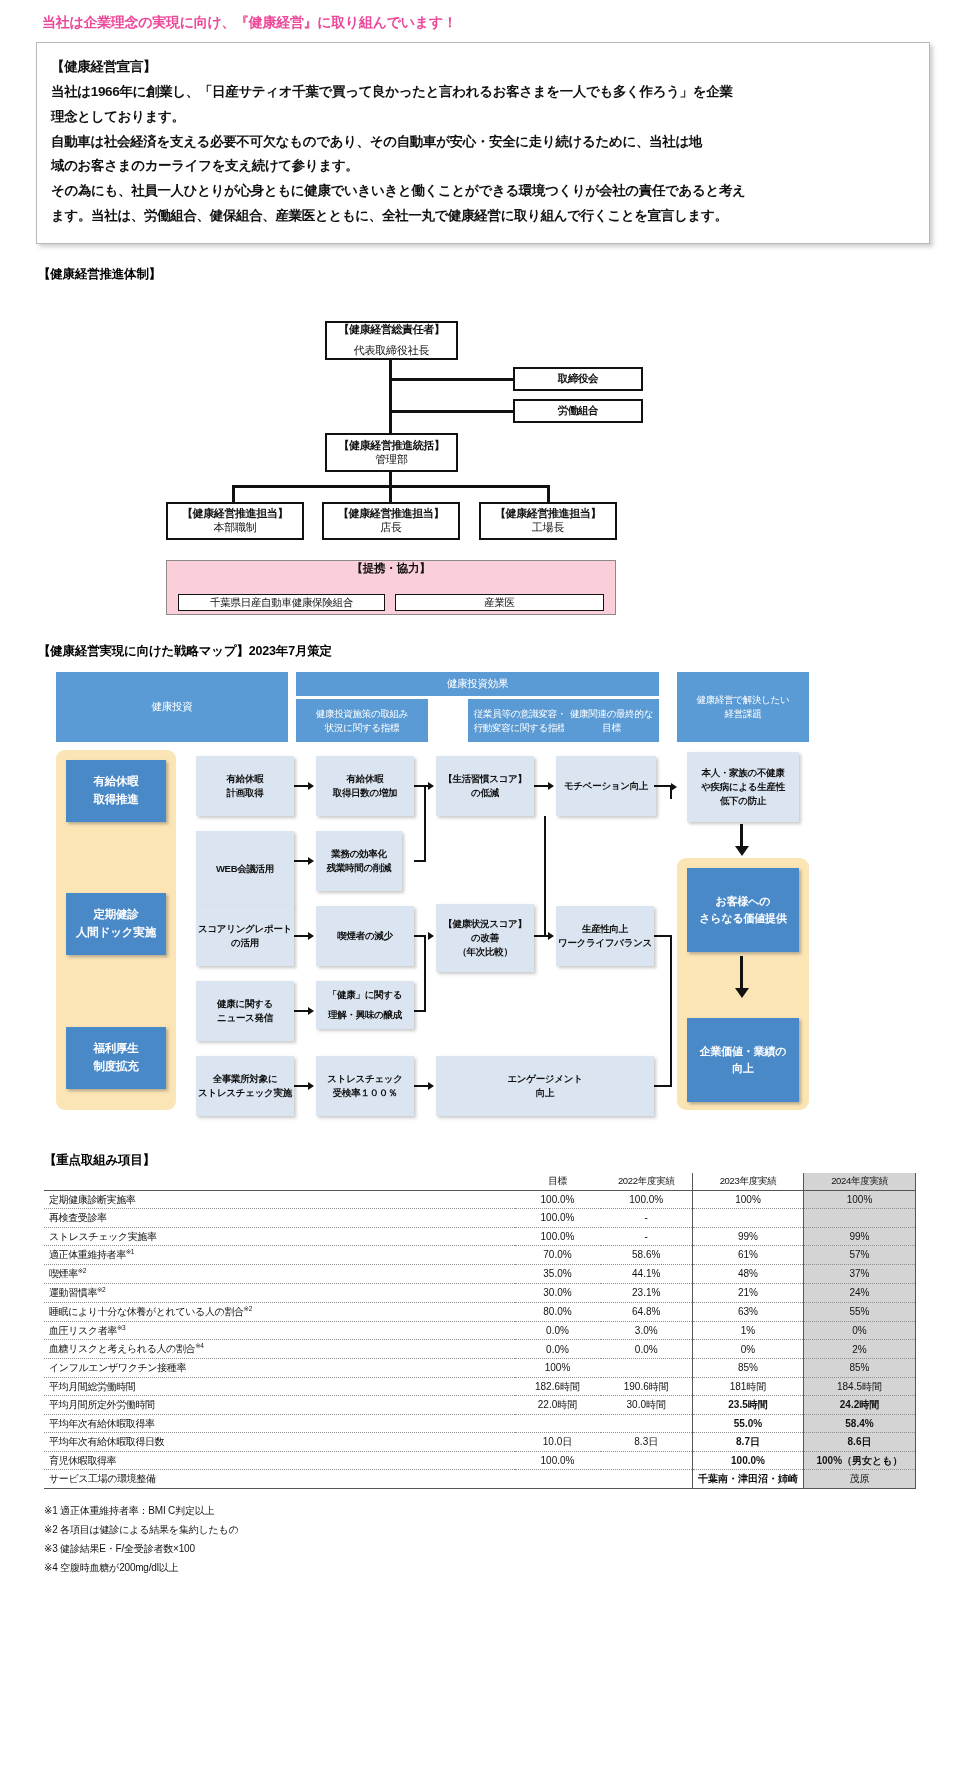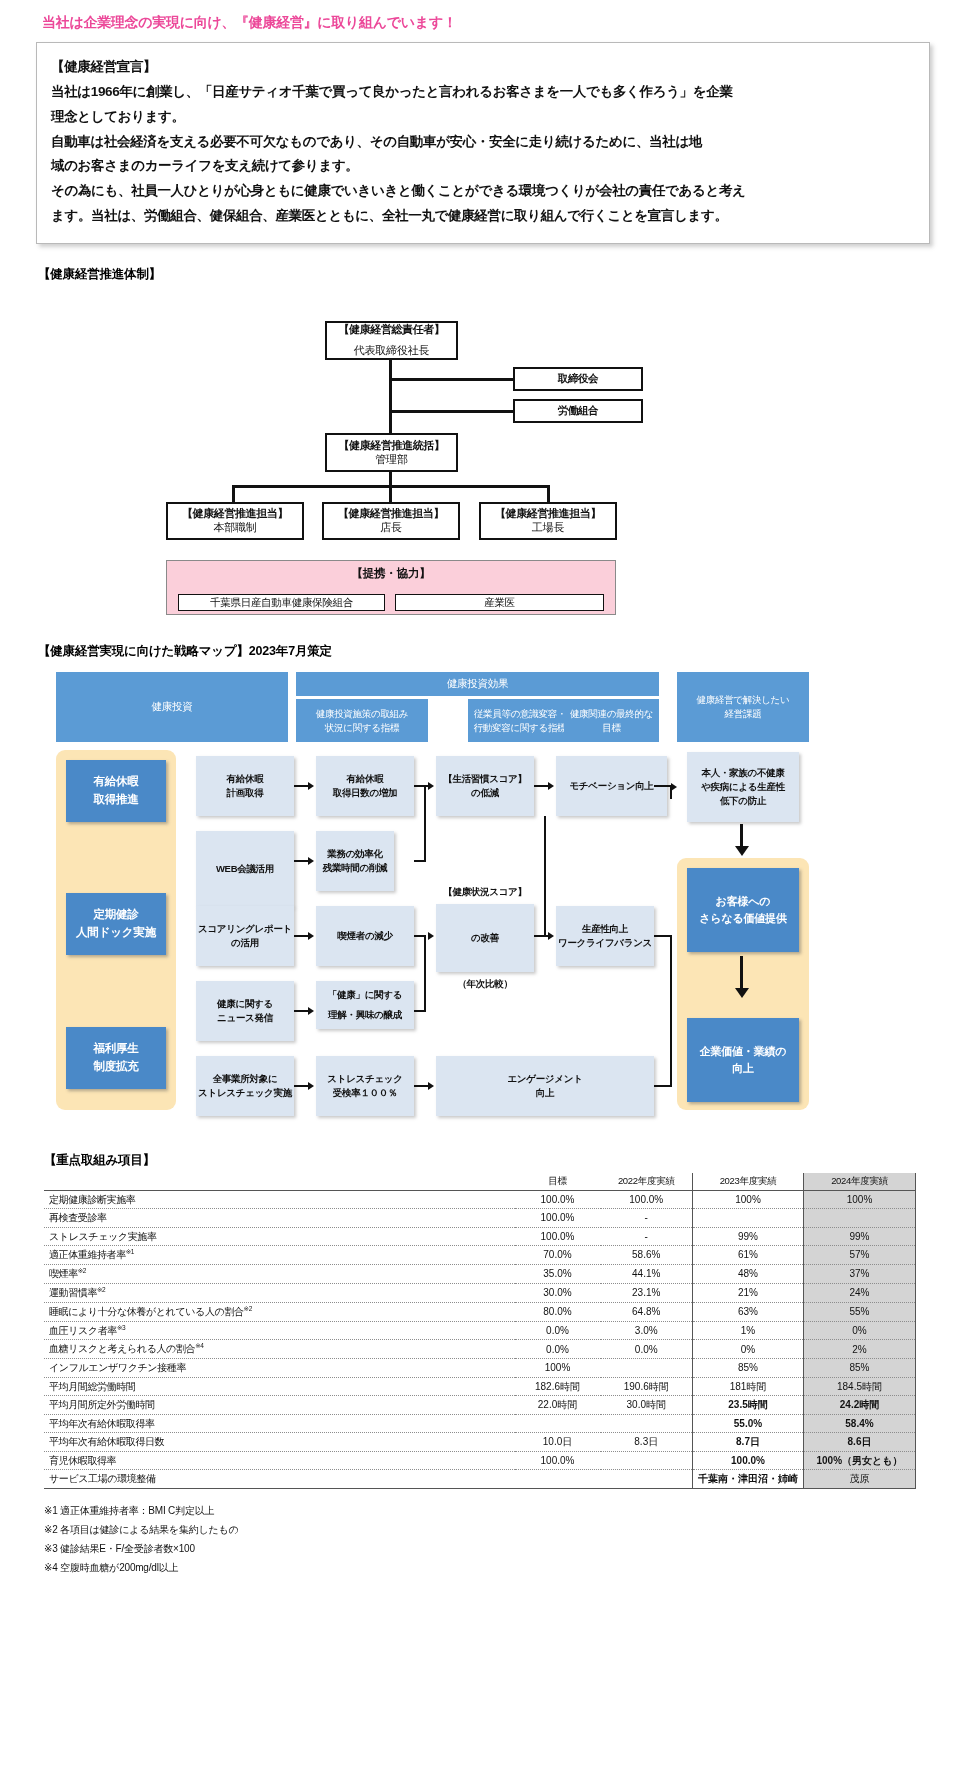--- a/index.html
+++ b/index.html
@@ -56,21 +56,21 @@
   .obox.single .t1 { font-size:10.5px; font-weight:bold; }
   .oline { position:absolute; background:#111; }
 
   
   .partner-band {
     position:absolute; background:#fbcfda; border:1px solid #8a8a8a;
     display:block;
   }
   .partner-title {
     text-align:center; font-size:11.5px; font-weight:bold; color:#111;
-    padding-top:5px; letter-spacing:-0.2px;
+    letter-spacing:-0.2px;
   }
   .partner-box {
     position:absolute; background:#fff; border:1px solid #111;
     display:flex; align-items:center; justify-content:center;
     font-size:10.5px; letter-spacing:-0.3px; color:#111;
   }
 
   
   .smap { position:relative; margin:4px 0 0 0; height:470px; }
   .sm-hd {
@@ -272,51 +272,51 @@
     </div>
     <div class="sm-cell b" style="left:196px; top:390px; width:98px; height:60px;">
       <span>全事業所対象に</span>
       <span>ストレスチェック実施</span>
     </div>
 
     <div class="sm-cell b" style="left:316px; top:90px; width:98px; height:60px;">
       <span>有給休暇</span>
       <span>取得日数の増加</span>
     </div>
-    <div class="sm-cell b" style="left:316px; top:165px; width:78px; height:60px;">
+    <div class="sm-cell b" style="left:316px; top:165px; width:86px; height:60px;">
       <span>業務の効率化</span>
       <span>残業時間の削減</span>
     </div>
     <div class="sm-cell b" style="left:316px; top:240px; width:98px; height:60px;">
       <span>喫煙者の減少</span>
     </div>
     <div class="sm-cell b" style="left:316px; top:315px; width:98px; height:48px;gap:6px;">
       <span>「健康」に関する</span>
       <span>理解・興味の醸成</span>
     </div>
     <div class="sm-cell b" style="left:316px; top:390px; width:98px; height:60px;">
       <span>ストレスチェック</span>
       <span>受検率１００％</span>
     </div>
 
     <div class="sm-cell b" style="left:436px; top:90px; width:98px; height:60px;">
       <span>【生活習慣スコア】</span>
       <span>の低減</span>
     </div>
-    <div class="sm-cell b" style="left:436px; top:238px; width:98px; height:68px;gap:32px;">
+    <div class="sm-cell b" style="left:436px; top:238px; width:98px; height:68px;">
       <span>【健康状況スコア】</span>
       <span>の改善</span>
       <span>（年次比較）</span>
     </div>
     <div class="sm-cell b" style="left:436px; top:390px; width:218px; height:60px;">
       <span>エンゲージメント</span>
       <span>向上</span>
     </div>
 
-    <div class="sm-cell b" style="left:556px; top:90px; width:111px; height:60px;">
+    <div class="sm-cell b" style="left:556px; top:90px; width:100px; height:60px;">
       <span>モチベーション向上</span>
     </div>
     <div class="sm-cell b" style="left:556px; top:240px; width:98px; height:60px;">
       <span>生産性向上</span>
       <span>ワークライフバランス</span>
     </div>
 
     <div class="sm-cell b" style="left:687px; top:86px; width:112px; height:70px;">
       <span>本人・家族の不健康</span>
       <span>や疾病による生産性</span>

